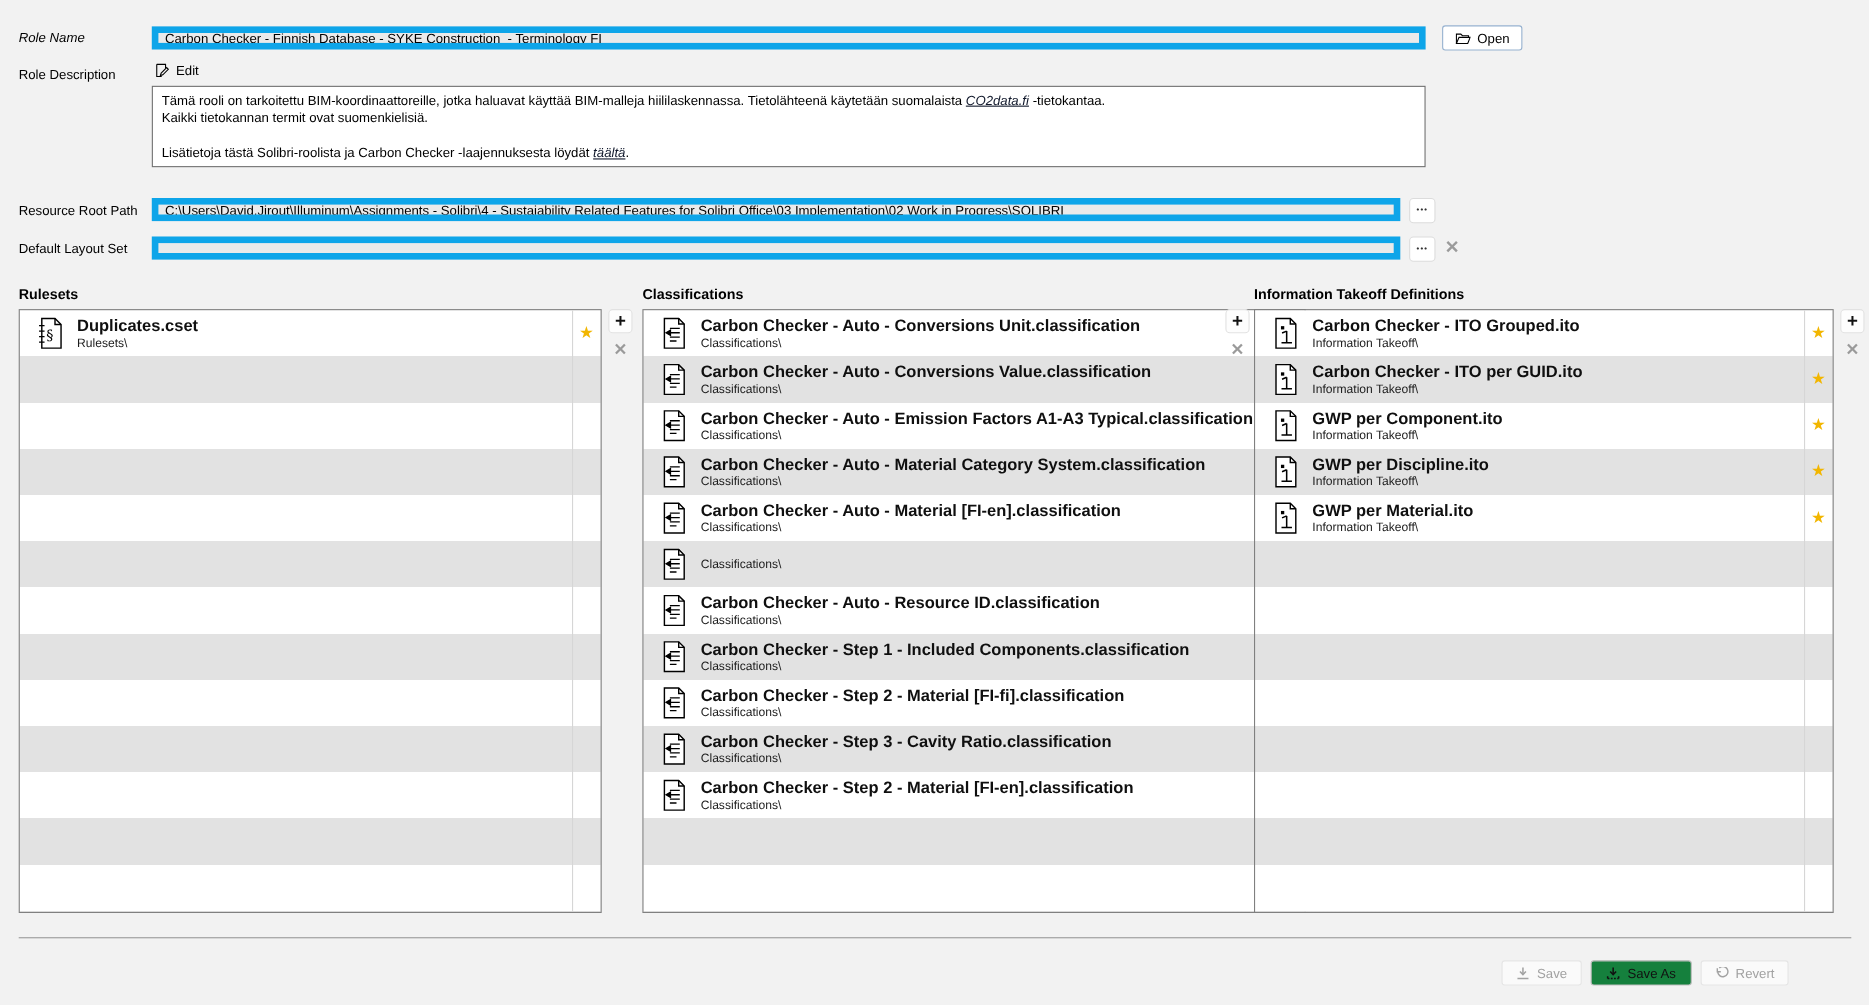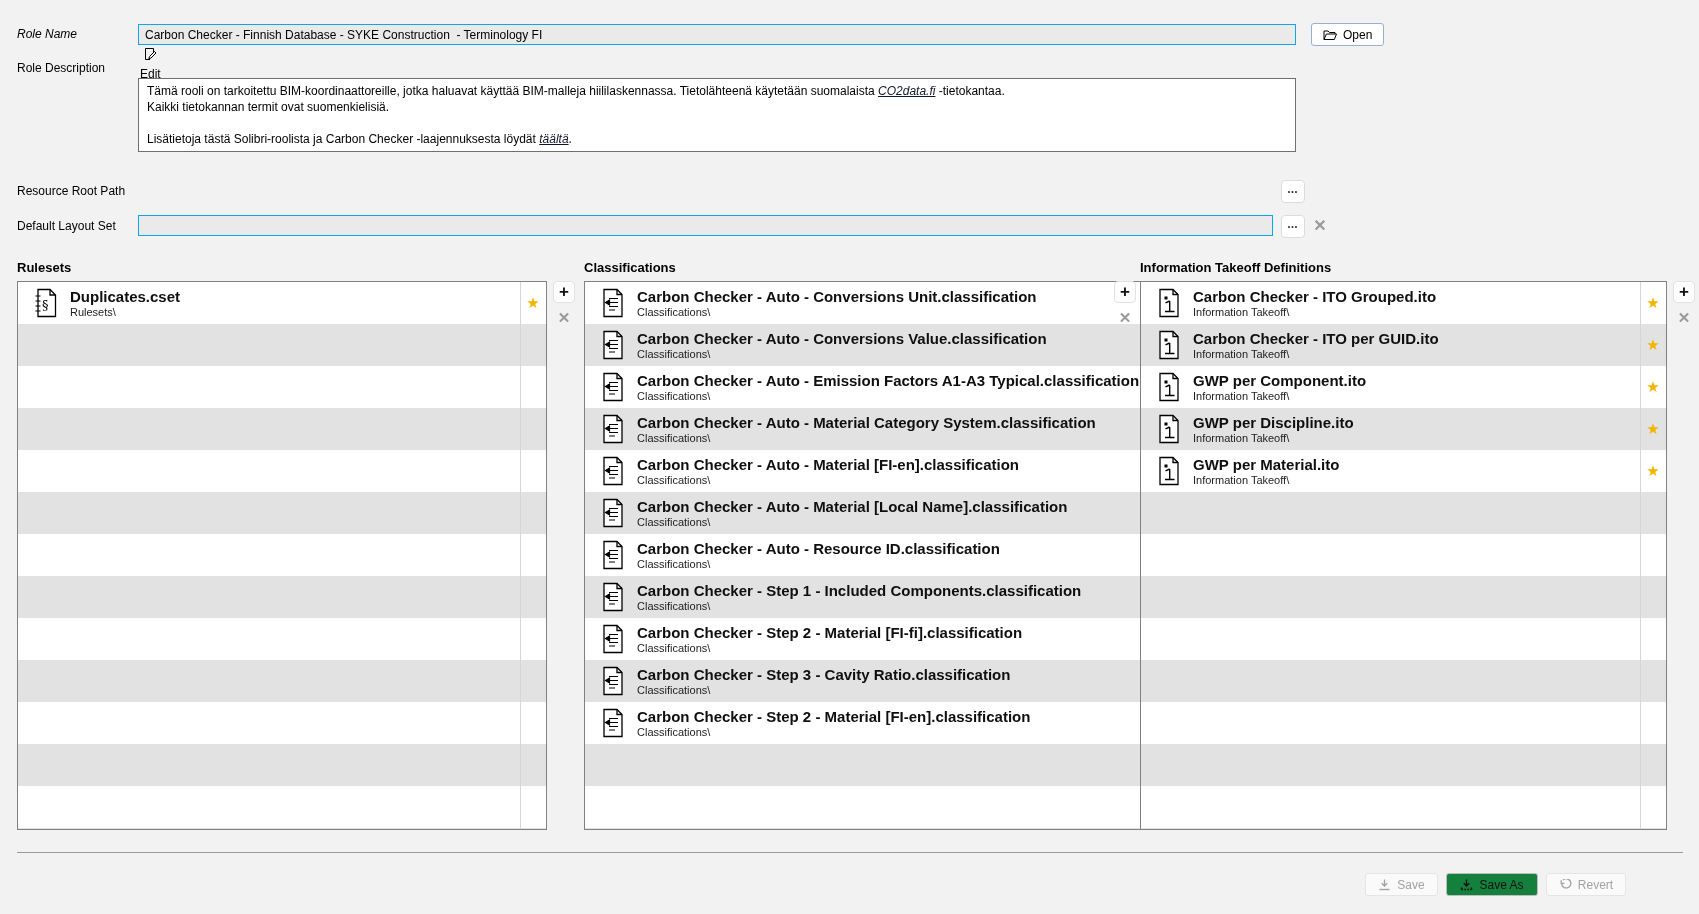--- a/index.html
+++ b/index.html
@@ -3,34 +3,34 @@
 <meta charset="utf-8">
 <style>
   html,body{margin:0;padding:0;}
   body{background:#f2f2f2;}
   .app{position:relative;width:1699px;height:914px;background:#f2f2f2;
        font-family:"Liberation Sans",sans-serif;color:#000;overflow:hidden;}
 
   .form-label{position:absolute;font-size:12px;color:#000;white-space:nowrap;}
 
   .text-input{position:absolute;box-sizing:border-box;height:21px;background:#eaeaea;
-      border:1px solid #0ea5e9;font-size:12px;display:flex;align-items:center;
+      border:6px solid #0ea5e9;font-size:12px;display:flex;align-items:center;
       padding:0 6px;overflow:hidden;}
   .text-input .val{white-space:pre;overflow:hidden;}
 
   .desc-box{position:absolute;left:138px;top:78px;width:1158px;height:74px;box-sizing:border-box;
       background:#fff;border:1px solid #6f6f6f;font-size:12px;line-height:16px;
       padding:4px 8px;overflow:hidden;}
   .desc-box .blank{height:16px;}
   .link{color:#0f172a;text-decoration:underline;cursor:pointer;font-style:italic;}
 
   .btn{display:flex;align-items:center;justify-content:center;gap:6px;box-sizing:border-box;
       background:#fff;border:1px solid #bdbdbd;border-radius:3px;font-size:12px;cursor:default;}
   .open-btn{position:absolute;left:1311px;top:23px;height:23px;padding:0 11px;border-color:#96b1cf;align-items:center;}
-  .edit-btn{position:absolute;left:136px;top:54px;height:20px;padding:0 4px;background:transparent;border:none;flex-direction:column;}
+  .edit-btn{position:absolute;left:136px;top:54px;height:20px;padding:0 4px;background:transparent;border:none;}
   .browse-btn{position:absolute;width:22px;height:21px;background:#fff;border:1px solid #dcdcdc;
       border-radius:4px;display:flex;align-items:center;justify-content:center;
       font-size:7px;letter-spacing:1px;color:#333;font-weight:bold;}
   .clear-x{position:absolute;left:1310px;top:215px;width:20px;height:20px;display:flex;align-items:center;
       justify-content:center;color:#9b9b9b;font-size:16px;font-weight:bold;}
 
   .panel-title{position:absolute;font-size:13px;font-weight:700;}
 
   .panel{position:absolute;top:281px;height:549px;box-sizing:border-box;border:1px solid #808080;
       background:repeating-linear-gradient(180deg,#ffffff 0px,#ffffff 42px,#e2e2e2 42px,#e2e2e2 84px);
@@ -89,20 +89,23 @@
     <span>Edit</span>
   </div>
   <div class="desc-box">
     <div><span>Tämä rooli on tarkoitettu BIM-koordinaattoreille, jotka haluavat käyttää BIM-malleja hiililaskennassa. Tietolähteenä käytetään suomalaista </span><span class="link">CO2data.fi</span><span> -tietokantaa.</span></div>
     <div>Kaikki tietokannan termit ovat suomenkielisiä.</div>
     <div class="blank"></div>
     <div><span>Lisätietoja tästä Solibri-roolista ja Carbon Checker -laajennuksesta löydät </span><span class="link">täältä</span><span>.</span></div>
   </div>
 
   <div class="form-label" style="left:17px;top:184px;">Resource Root Path</div>
+  <div class="text-input" style="left:138px;top:180px;width:1135px;">
+    <span class="val">C:\Users\David.Jirout\Illuminum\Assignments - Solibri\4 - Sustaiability Related Features for Solibri Office\03 Implementation\02 Work in Progress\SOLIBRI</span>
+  </div>
   <div class="browse-btn" style="left:1281px;top:180px;">•••</div>
 
   <div class="form-label" style="left:17px;top:219px;">Default Layout Set</div>
   <div class="text-input" style="left:138px;top:215px;width:1135px;">
     <span class="val"></span>
   </div>
   <div class="browse-btn" style="left:1281px;top:215px;">•••</div>
   <div class="clear-x">✕</div>
 
   <div class="panel-title" style="left:17px;top:260px;">Rulesets</div>
@@ -209,21 +212,20 @@
         <div class="row">
           <span class="doc-ic">
             <svg width="24" height="30" viewBox="0 0 24 30" fill="#fff" stroke="#000" stroke-width="1.3">
               <path d="M3 1.5 h13 l5 5 v22 h-18 Z"></path>
               <path d="M16 1.5 v5 h5" fill="none"></path>
               <path d="M8 10.5 h9 M8 18.5 h9 M8 22 h6" stroke-width="1.2" fill="none"></path>
               <path d="M9 14.5 h8 M4.5 14.5 l4 -2.4 v4.8 Z" stroke-width="1.2" fill="#000"></path>
             </svg>
           </span>
           <span class="row-text">
-            <span class="row-title">Carbon Checker - Auto - Material [Local Name].classification</span>
             <span class="row-sub">Classifications\</span>
           </span>
           <span class="row-star on">★</span>
         </div>
         <div class="row">
           <span class="doc-ic">
             <svg width="24" height="30" viewBox="0 0 24 30" fill="#fff" stroke="#000" stroke-width="1.3">
               <path d="M3 1.5 h13 l5 5 v22 h-18 Z"></path>
               <path d="M16 1.5 v5 h5" fill="none"></path>
               <path d="M8 10.5 h9 M8 18.5 h9 M8 22 h6" stroke-width="1.2" fill="none"></path>

